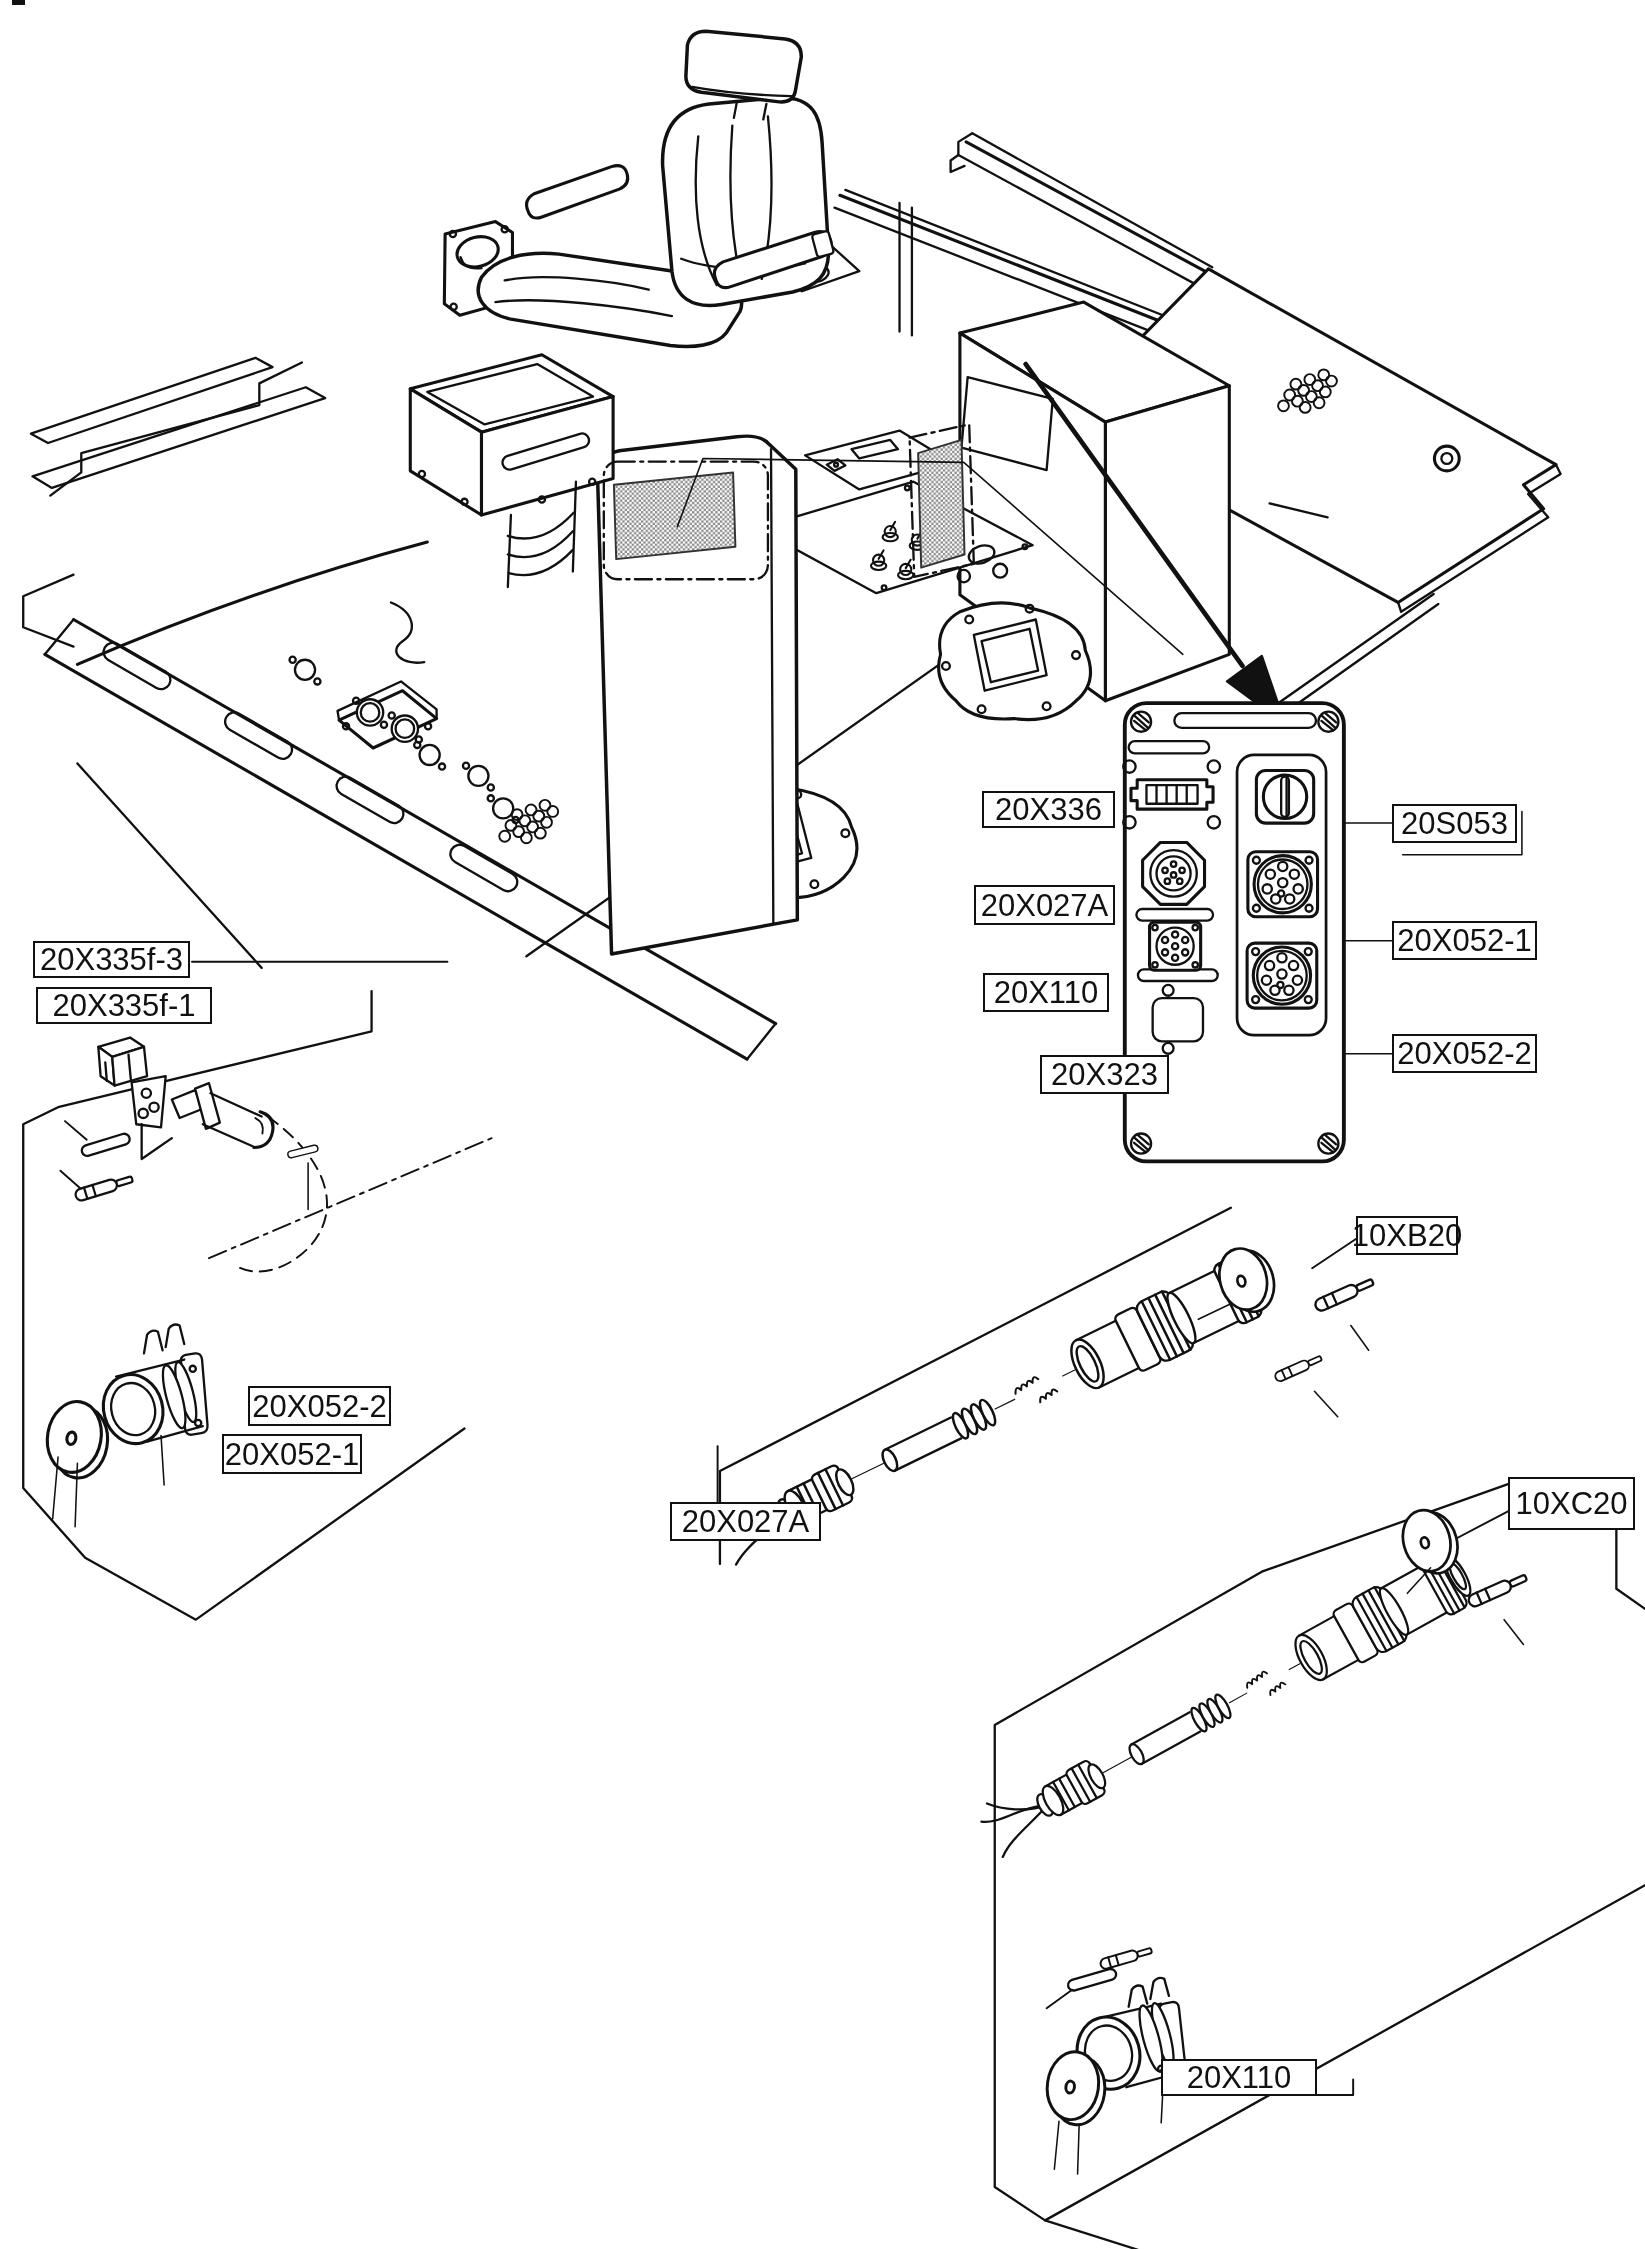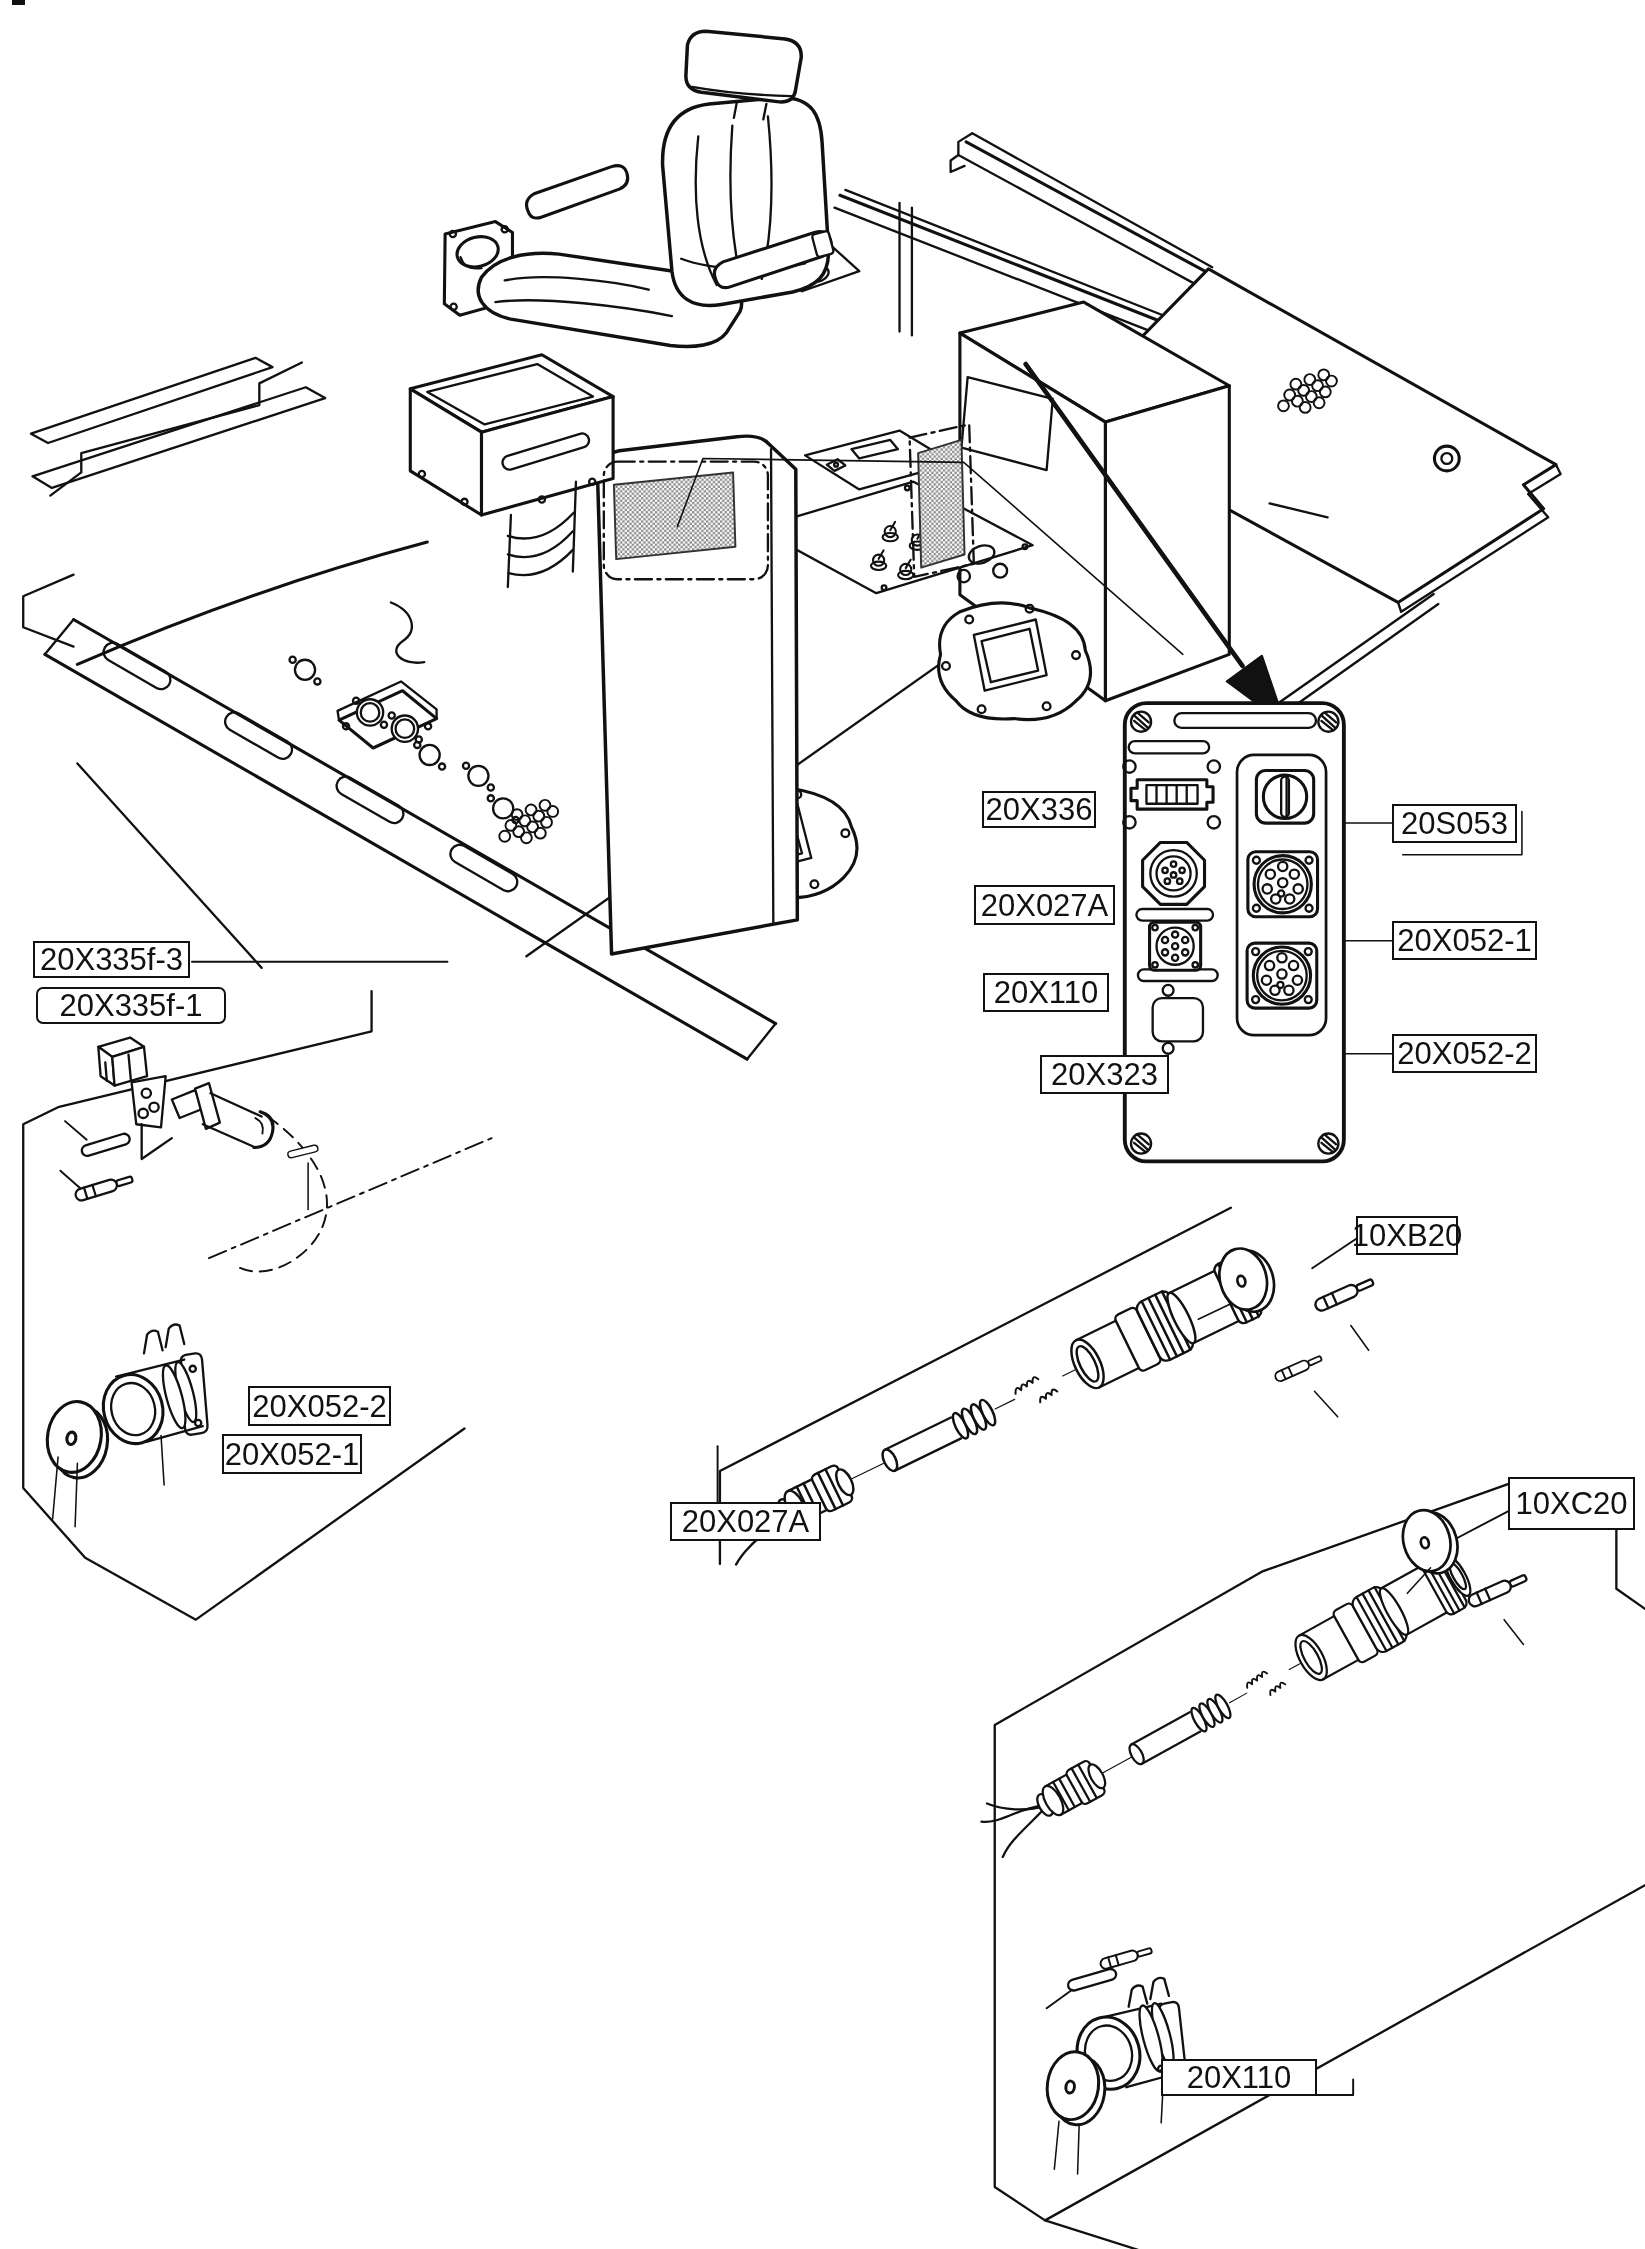--- a/index.html
+++ b/index.html
@@ -538,29 +538,29 @@
     <circle cx="1500" cy="2672" r="4"></circle>
     <line x1="1503" y1="2684" x2="1500" y2="2742" stroke-width="2"></line>
     <use href="#gcap" transform="translate(1386,2694) rotate(8) scale(1.1)"></use>
     <line x1="1368" y1="2740" x2="1362" y2="2802" stroke-width="2"></line>
     <line x1="1394" y1="2746" x2="1392" y2="2808" stroke-width="2"></line>
   </g>
   <polyline points="1702,2706 1748,2706 1748,2686" stroke-width="2.5"></polyline>
 </g>
 </svg>
 
-<div class="part-label" style="left:982px;top:791px;width:114px;height:37px;">20X336</div>
+<div class="part-label" style="left:982px;top:791px;width:133px;height:37px;">20X336</div>
 <div class="part-label" style="left:974px;top:885px;width:141px;height:40px;">20X027A</div>
 <div class="part-label" style="left:983px;top:973px;width:126px;height:39px;">20X110</div>
 <div class="part-label" style="left:1040px;top:1055px;width:129px;height:39px;">20X323</div>
 <div class="part-label" style="left:1392px;top:804px;width:125px;height:39px;text-align:center;">20S053</div>
 <div class="part-label" style="left:1392px;top:921px;width:145px;height:39px;">20X052-1</div>
 <div class="part-label" style="left:1392px;top:1034px;width:145px;height:39px;">20X052-2</div>
 <div class="part-label" style="left:33px;top:941px;width:157px;height:37px;">20X335f-3</div>
-<div class="part-label" style="left:36px;top:987px;width:190px;height:37px;border-radius:7px;">20X335f-1</div>
+<div class="part-label" style="left:36px;top:987px;width:176px;height:37px;">20X335f-1</div>
 <div class="part-label" style="left:248px;top:1386px;width:143px;height:40px;">20X052-2</div>
 <div class="part-label" style="left:222px;top:1434px;width:140px;height:40px;">20X052-1</div>
 <div class="part-label" style="left:1356px;top:1216px;width:102px;height:39px;">10XB20</div>
 <div class="part-label" style="left:670px;top:1502px;width:151px;height:39px;">20X027A</div>
 <div class="part-label" style="left:1508px;top:1477px;width:127px;height:53px;">10XC20</div>
 <div class="part-label" style="left:1161px;top:2059px;width:156px;height:37px;">20X110</div>
 
 </div>
 
 

